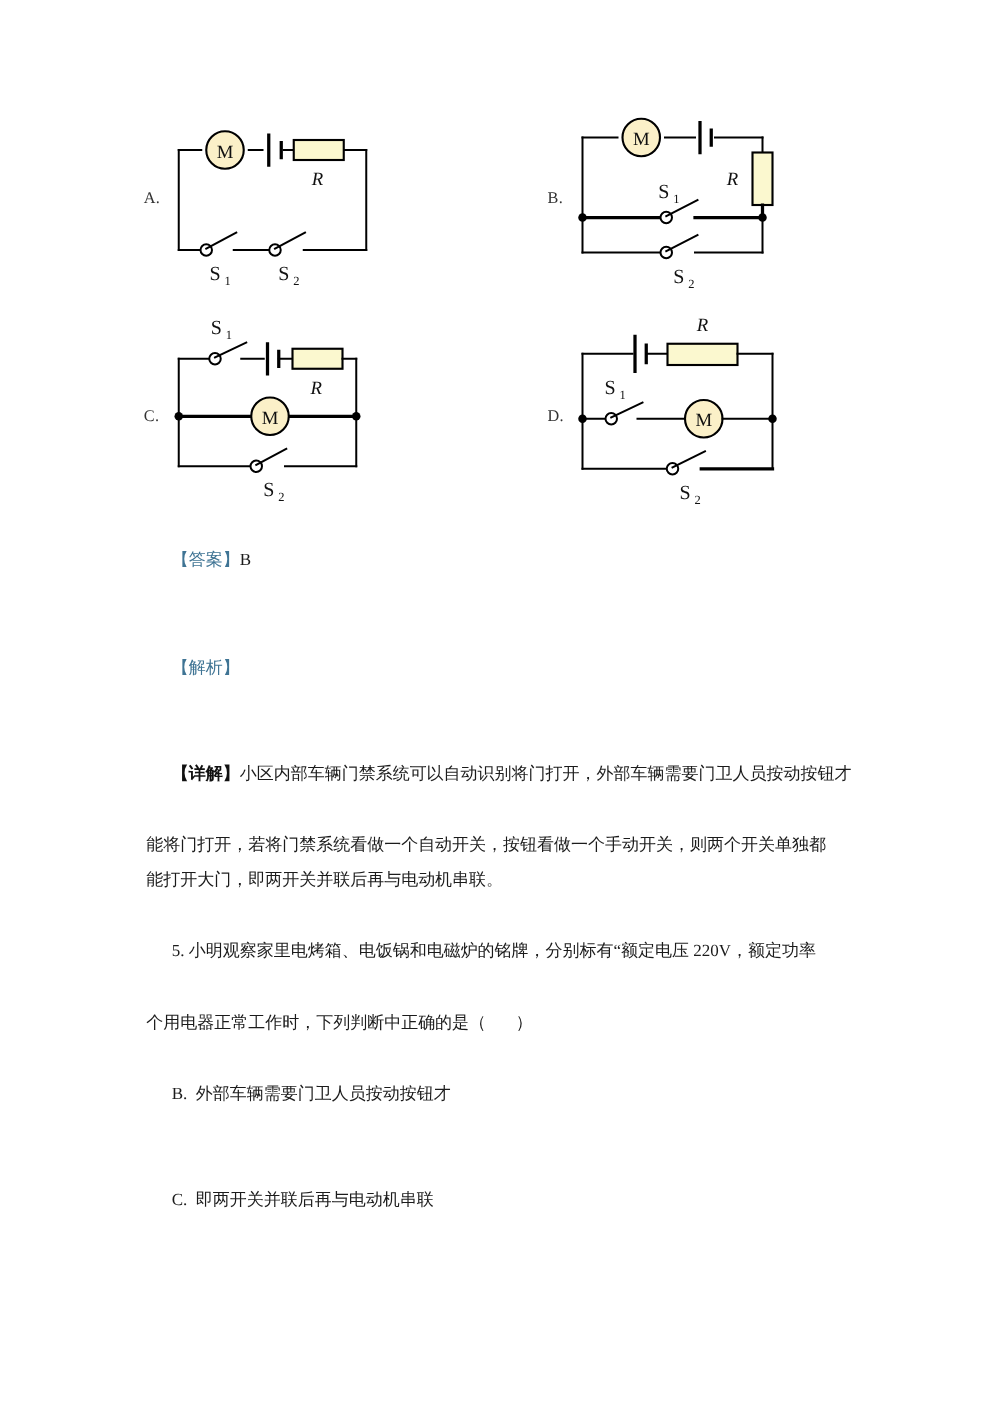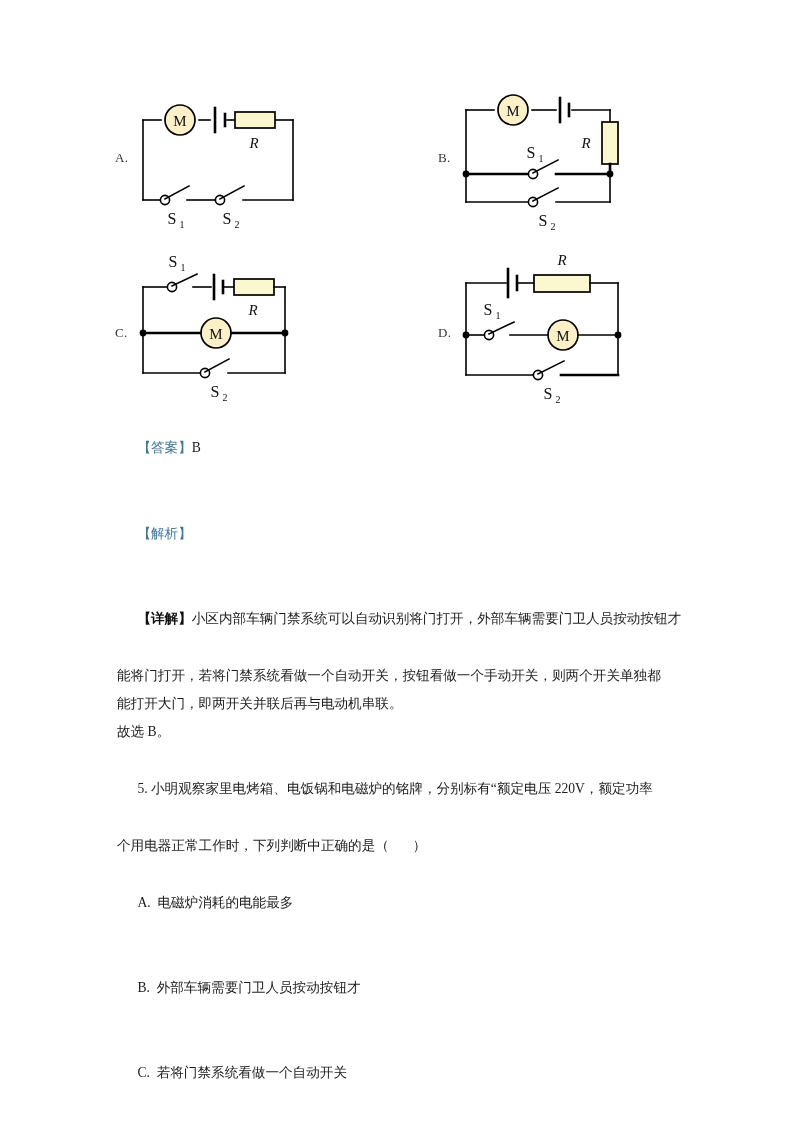--- a/index.html
+++ b/index.html
@@ -258,31 +258,27 @@
 
     <div class="line">
       <span class="tag">【解析】</span>
     </div>
 
     <div class="line">
       <span class="bold-tag">【详解】</span><span>小区内部车辆门禁系统可以自动识别将门打开，外部车辆需要门卫人员按动按钮才</span>
     </div>
     <div class="line">能将门打开，若将门禁系统看做一个自动开关，按钮看做一个手动开关，则两个开关单独都</div>
     <div class="line">能打开大门，即两开关并联后再与电动机串联。</div>
-    <div class="line">故选 B。</div>
 
     <div class="line">
       <span>5.</span><span> </span><span>小明观察家里电烤箱、电饭锅和电磁炉的铭牌，分别标有“额定电压 220V，额定功率</span>
     </div>
     <div class="line">个用电器正常工作时，下列判断中正确的是（       ）</div>
 
-    <div class="line opt">
-      <span>A.</span><span>  </span><span>电磁炉消耗的电能最多</span>
-    </div>
     <div class="line opt">
       <span>B.</span><span>  </span><span>外部车辆需要门卫人员按动按钮才</span>
     </div>
     <div class="line opt">
-      <span>C.</span><span>  </span><span>若将门禁系统看做一个自动开关</span>
+      <span>C.</span><span>  </span><span>即两开关并联后再与电动机串联</span>
     </div>
 
   </div>
 </div>
 
 </body></html>

